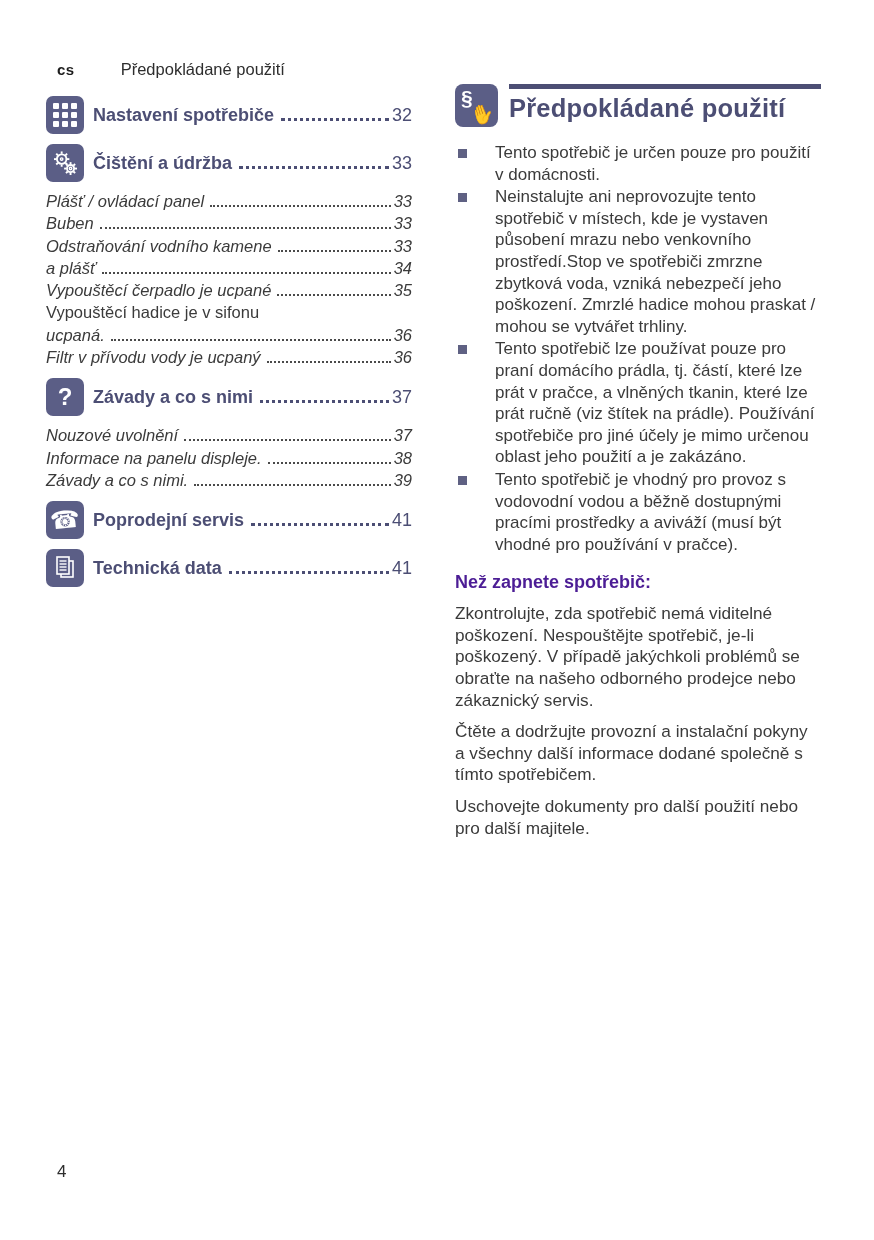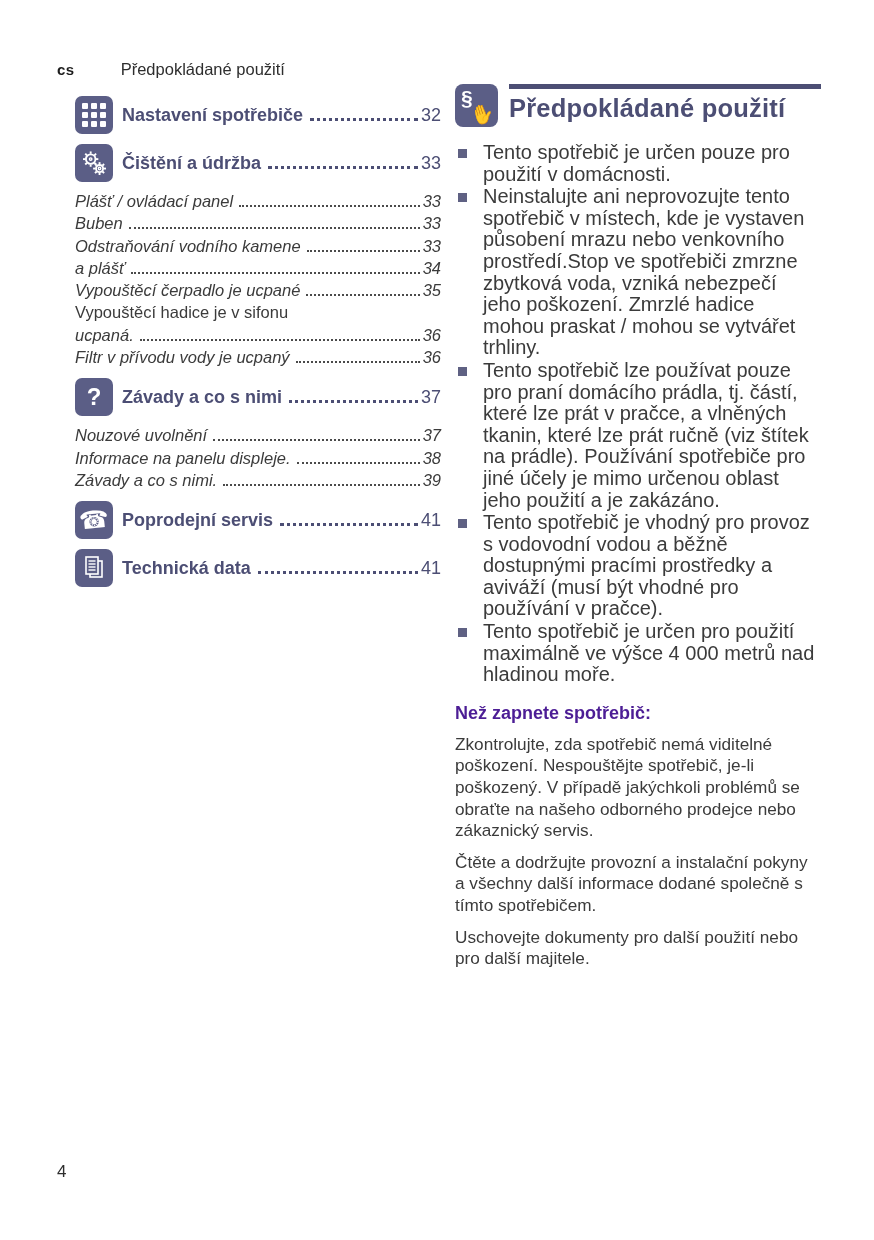--- a/index.html
+++ b/index.html
@@ -6,21 +6,21 @@
   body{
     width:874px;height:1240px;position:relative;overflow:hidden;
     background:#ffffff;color:#3b3b3b;
     font-family:"Liberation Sans", sans-serif;
   }
   
   .runhead{position:absolute;top:60px;left:57px;display:flex;align-items:baseline;}
   .runhead .lang{font-weight:bold;font-size:15px;color:#1d1d1d;letter-spacing:.5px;}
   .runhead .rh-title{font-size:16.5px;color:#2e2e2e;margin-left:46px;}
 
-  .col-left{position:absolute;left:75px;top:86px;width:366px;}
+  .col-left{position:absolute;left:46px;top:86px;width:366px;}
   .col-right{position:absolute;left:455px;top:84px;width:366px;}
 
   
   .toc-section{display:flex;align-items:center;gap:9px;margin:10px 0 8px 0;}
   .icon{
     width:38px;height:38px;border-radius:7px;background:#5b5e86;color:#fff;
     flex:0 0 38px;display:flex;align-items:center;justify-content:center;position:relative;
   }
   .icon-grid-wrap{display:grid;grid-template-columns:repeat(3,6px);grid-gap:3px;}
   .icon-grid-wrap span{width:6px;height:6px;background:#fff;border-radius:1px;display:block;}
@@ -47,21 +47,21 @@
   }
   .head-icon .sig{position:absolute;top:2px;left:6px;font-size:21px;font-weight:bold;}
   .head-icon .hand{position:absolute;bottom:1px;right:3px;font-size:19px;transform:rotate(-18deg);}
   .head-text{
     flex:1;border-top:5px solid #4c4e74;padding-top:5px;margin-top:2px;
     font-size:25.5px;font-weight:bold;color:#4c4e74;letter-spacing:.2px;white-space:nowrap;
   }
   .bullet-list{margin-top:15px;padding-left:3px;}
   .bullet{display:flex;margin-bottom:1px;}
   .bullet .sq{width:9px;height:9px;background:#5f6183;margin-top:7px;flex:0 0 9px;}
-  .bullet .txt{font-size:20px;line-height:21.6px;margin-left:16px;width:333px;}
+  .bullet .txt{font-size:17px;line-height:21.6px;margin-left:28px;width:333px;}
   .subhead{font-weight:bold;font-size:18px;color:#4c1d95;margin:17px 0 10px 0;}
   .para{font-size:17.2px;line-height:21.6px;margin:0 0 10px 0;width:366px;}
 
   .footer-pg{position:absolute;left:57px;top:1162px;font-size:17px;color:#2e2e2e;}
 
   svg{display:block;}
 </style>
 </head>
 <body>
 
@@ -252,24 +252,20 @@
         <span class="txt">Neinstalujte ani neprovozujte tento spotřebič v místech, kde je vystaven působení mrazu nebo venkovního prostředí.Stop ve spotřebiči zmrzne zbytková voda, vzniká nebezpečí jeho poškození. Zmrzlé hadice mohou praskat / mohou se vytvářet trhliny.</span>
       </div>
       <div class="bullet">
         <span class="sq"></span>
         <span class="txt">Tento spotřebič lze používat pouze pro praní domácího prádla, tj. částí, které lze prát v pračce, a vlněných tkanin, které lze prát ručně (viz štítek na prádle). Používání spotřebiče pro jiné účely je mimo určenou oblast jeho použití a je zakázáno.</span>
       </div>
       <div class="bullet">
         <span class="sq"></span>
         <span class="txt">Tento spotřebič je vhodný pro provoz s vodovodní vodou a běžně dostupnými pracími prostředky a aviváží (musí být vhodné pro používání v pračce).</span>
       </div>
-      <div class="bullet">
-        <span class="sq"></span>
-        <span class="txt">Tento spotřebič je určen pro použití maximálně ve výšce 4 000 metrů nad hladinou moře.</span>
-      </div>
     </div>
   <h2 class="subhead">Než zapnete spotřebič:</h2>
   <div>
       <p class="para">Zkontrolujte, zda spotřebič nemá viditelné poškození. Nespouštějte spotřebič, je-li poškozený. V případě jakýchkoli problémů se obraťte na našeho odborného prodejce nebo zákaznický servis.</p>
       <p class="para">Čtěte a dodržujte provozní a instalační pokyny a všechny další informace dodané společně s tímto spotřebičem.</p>
       <p class="para">Uschovejte dokumenty pro další použití nebo pro další majitele.</p>
     </div>
 </div>
 
 <div class="footer-pg">4</div>

